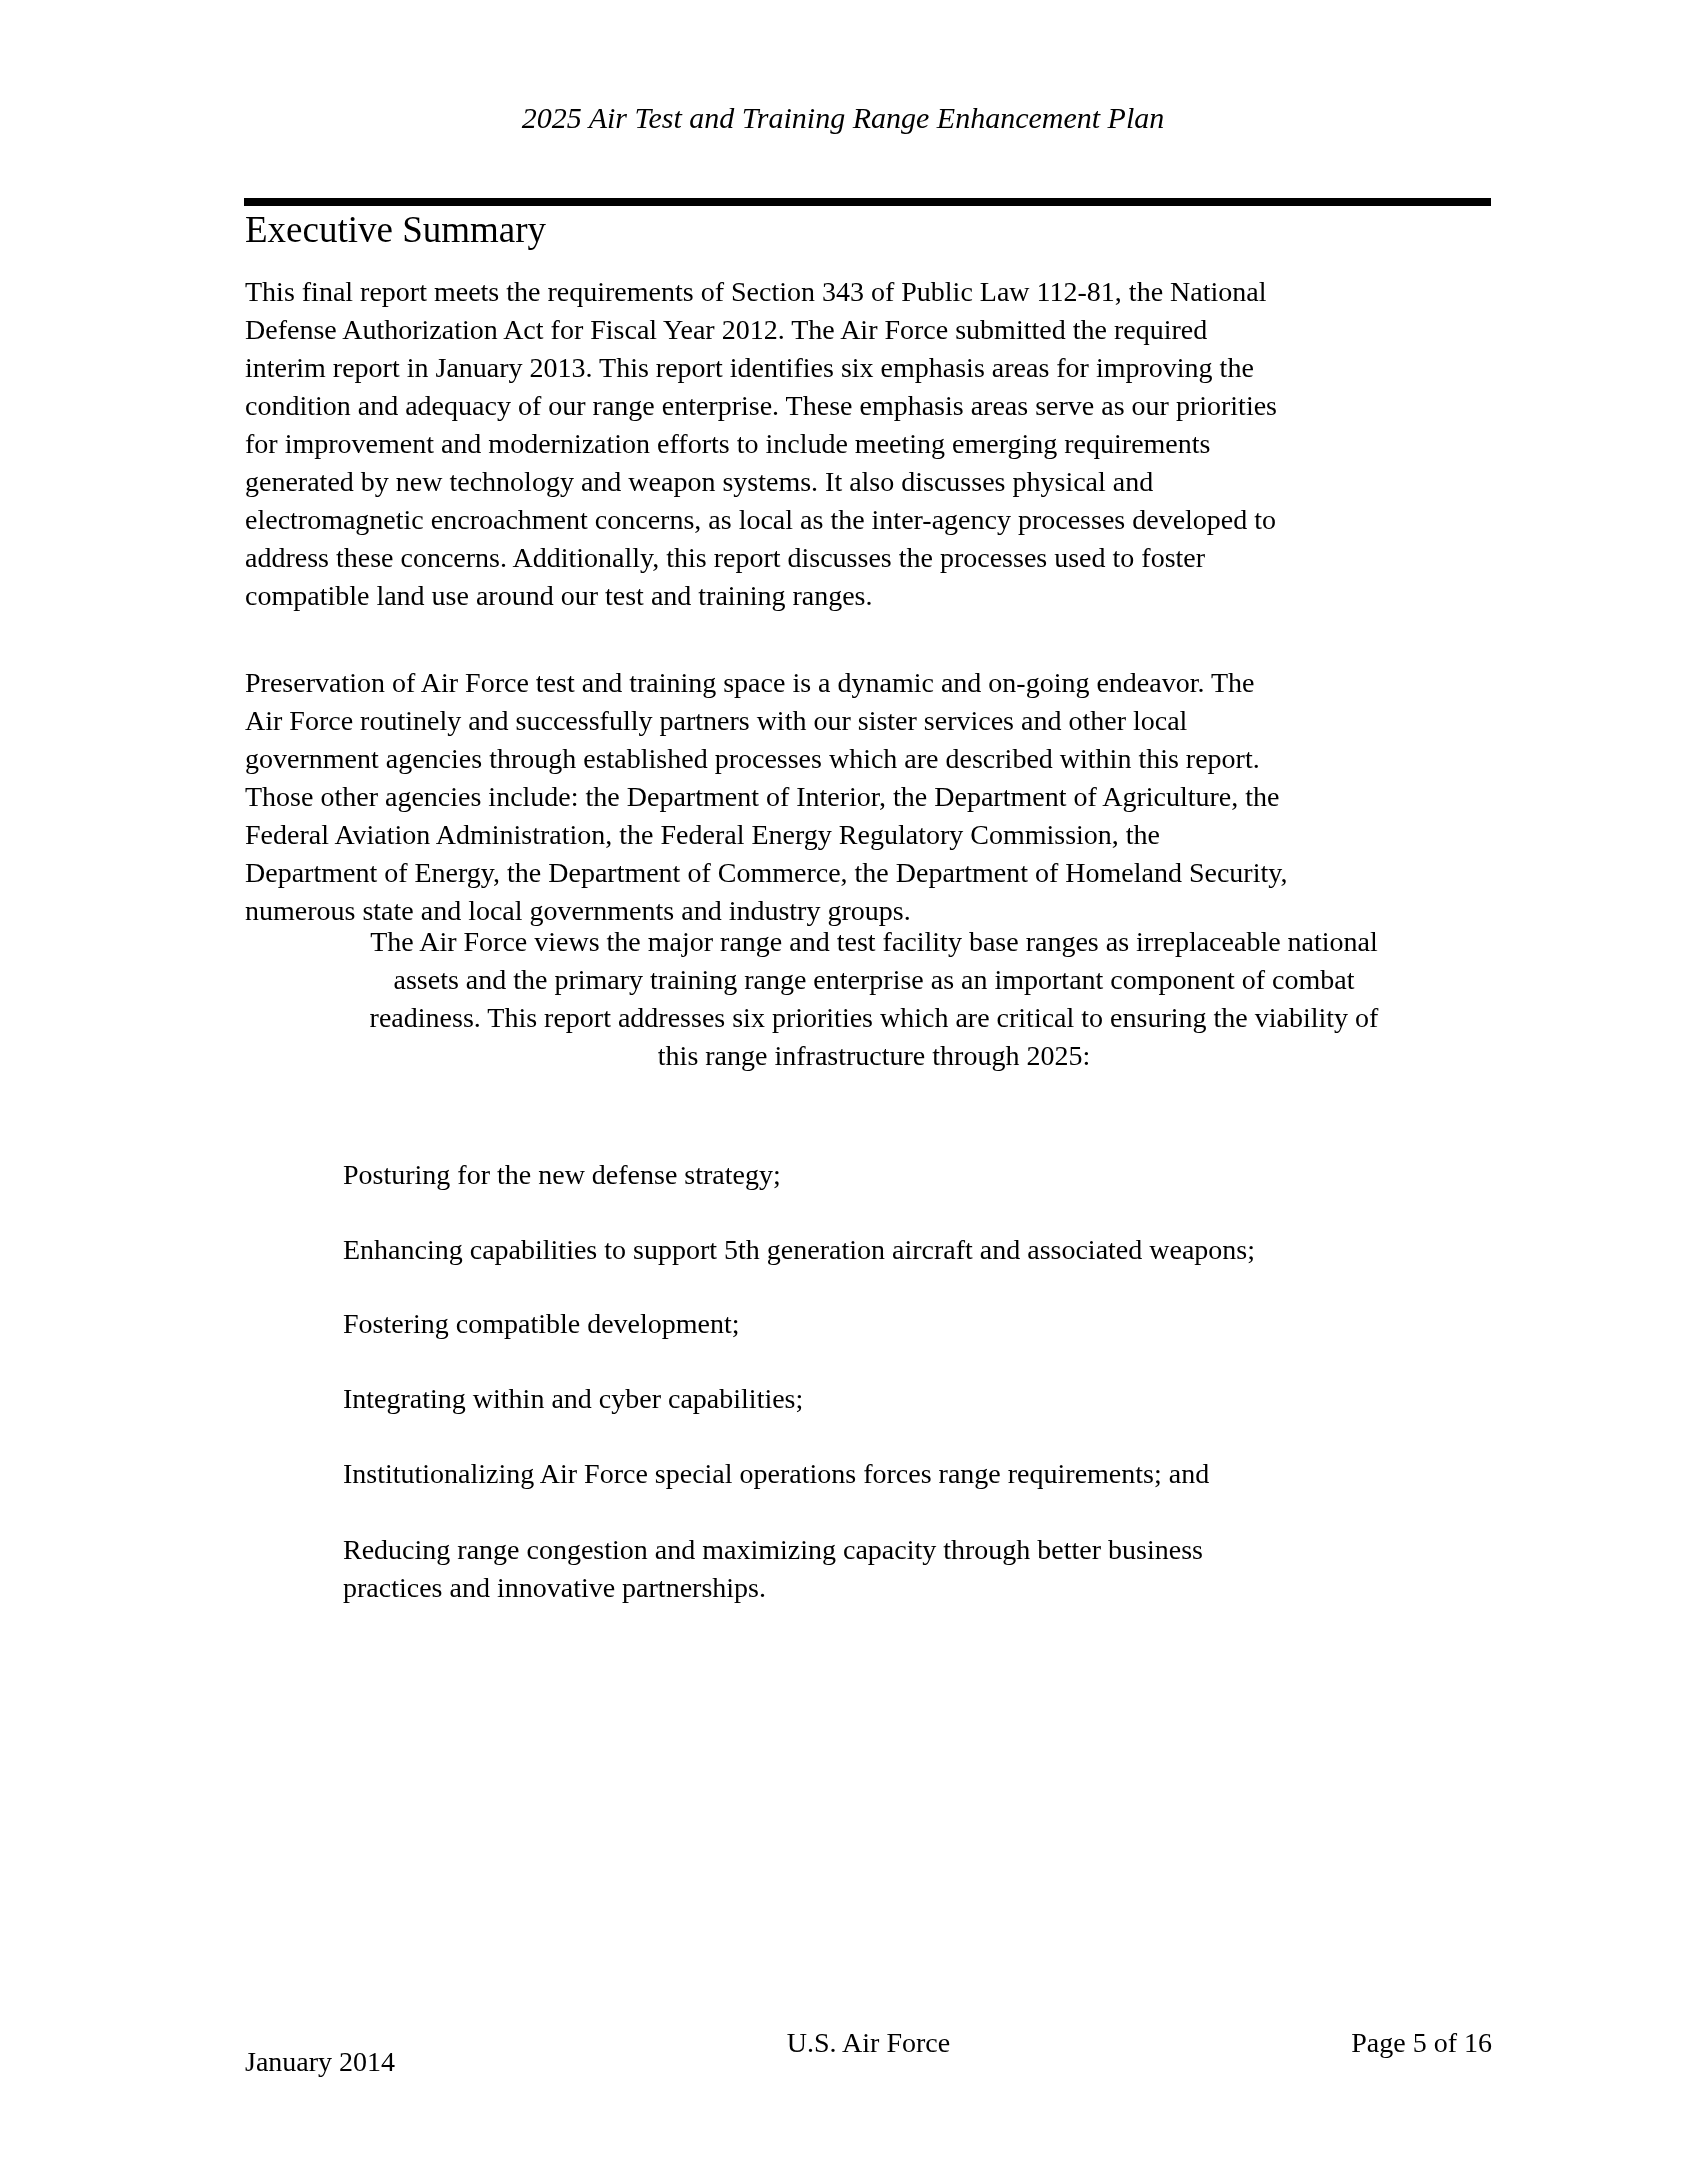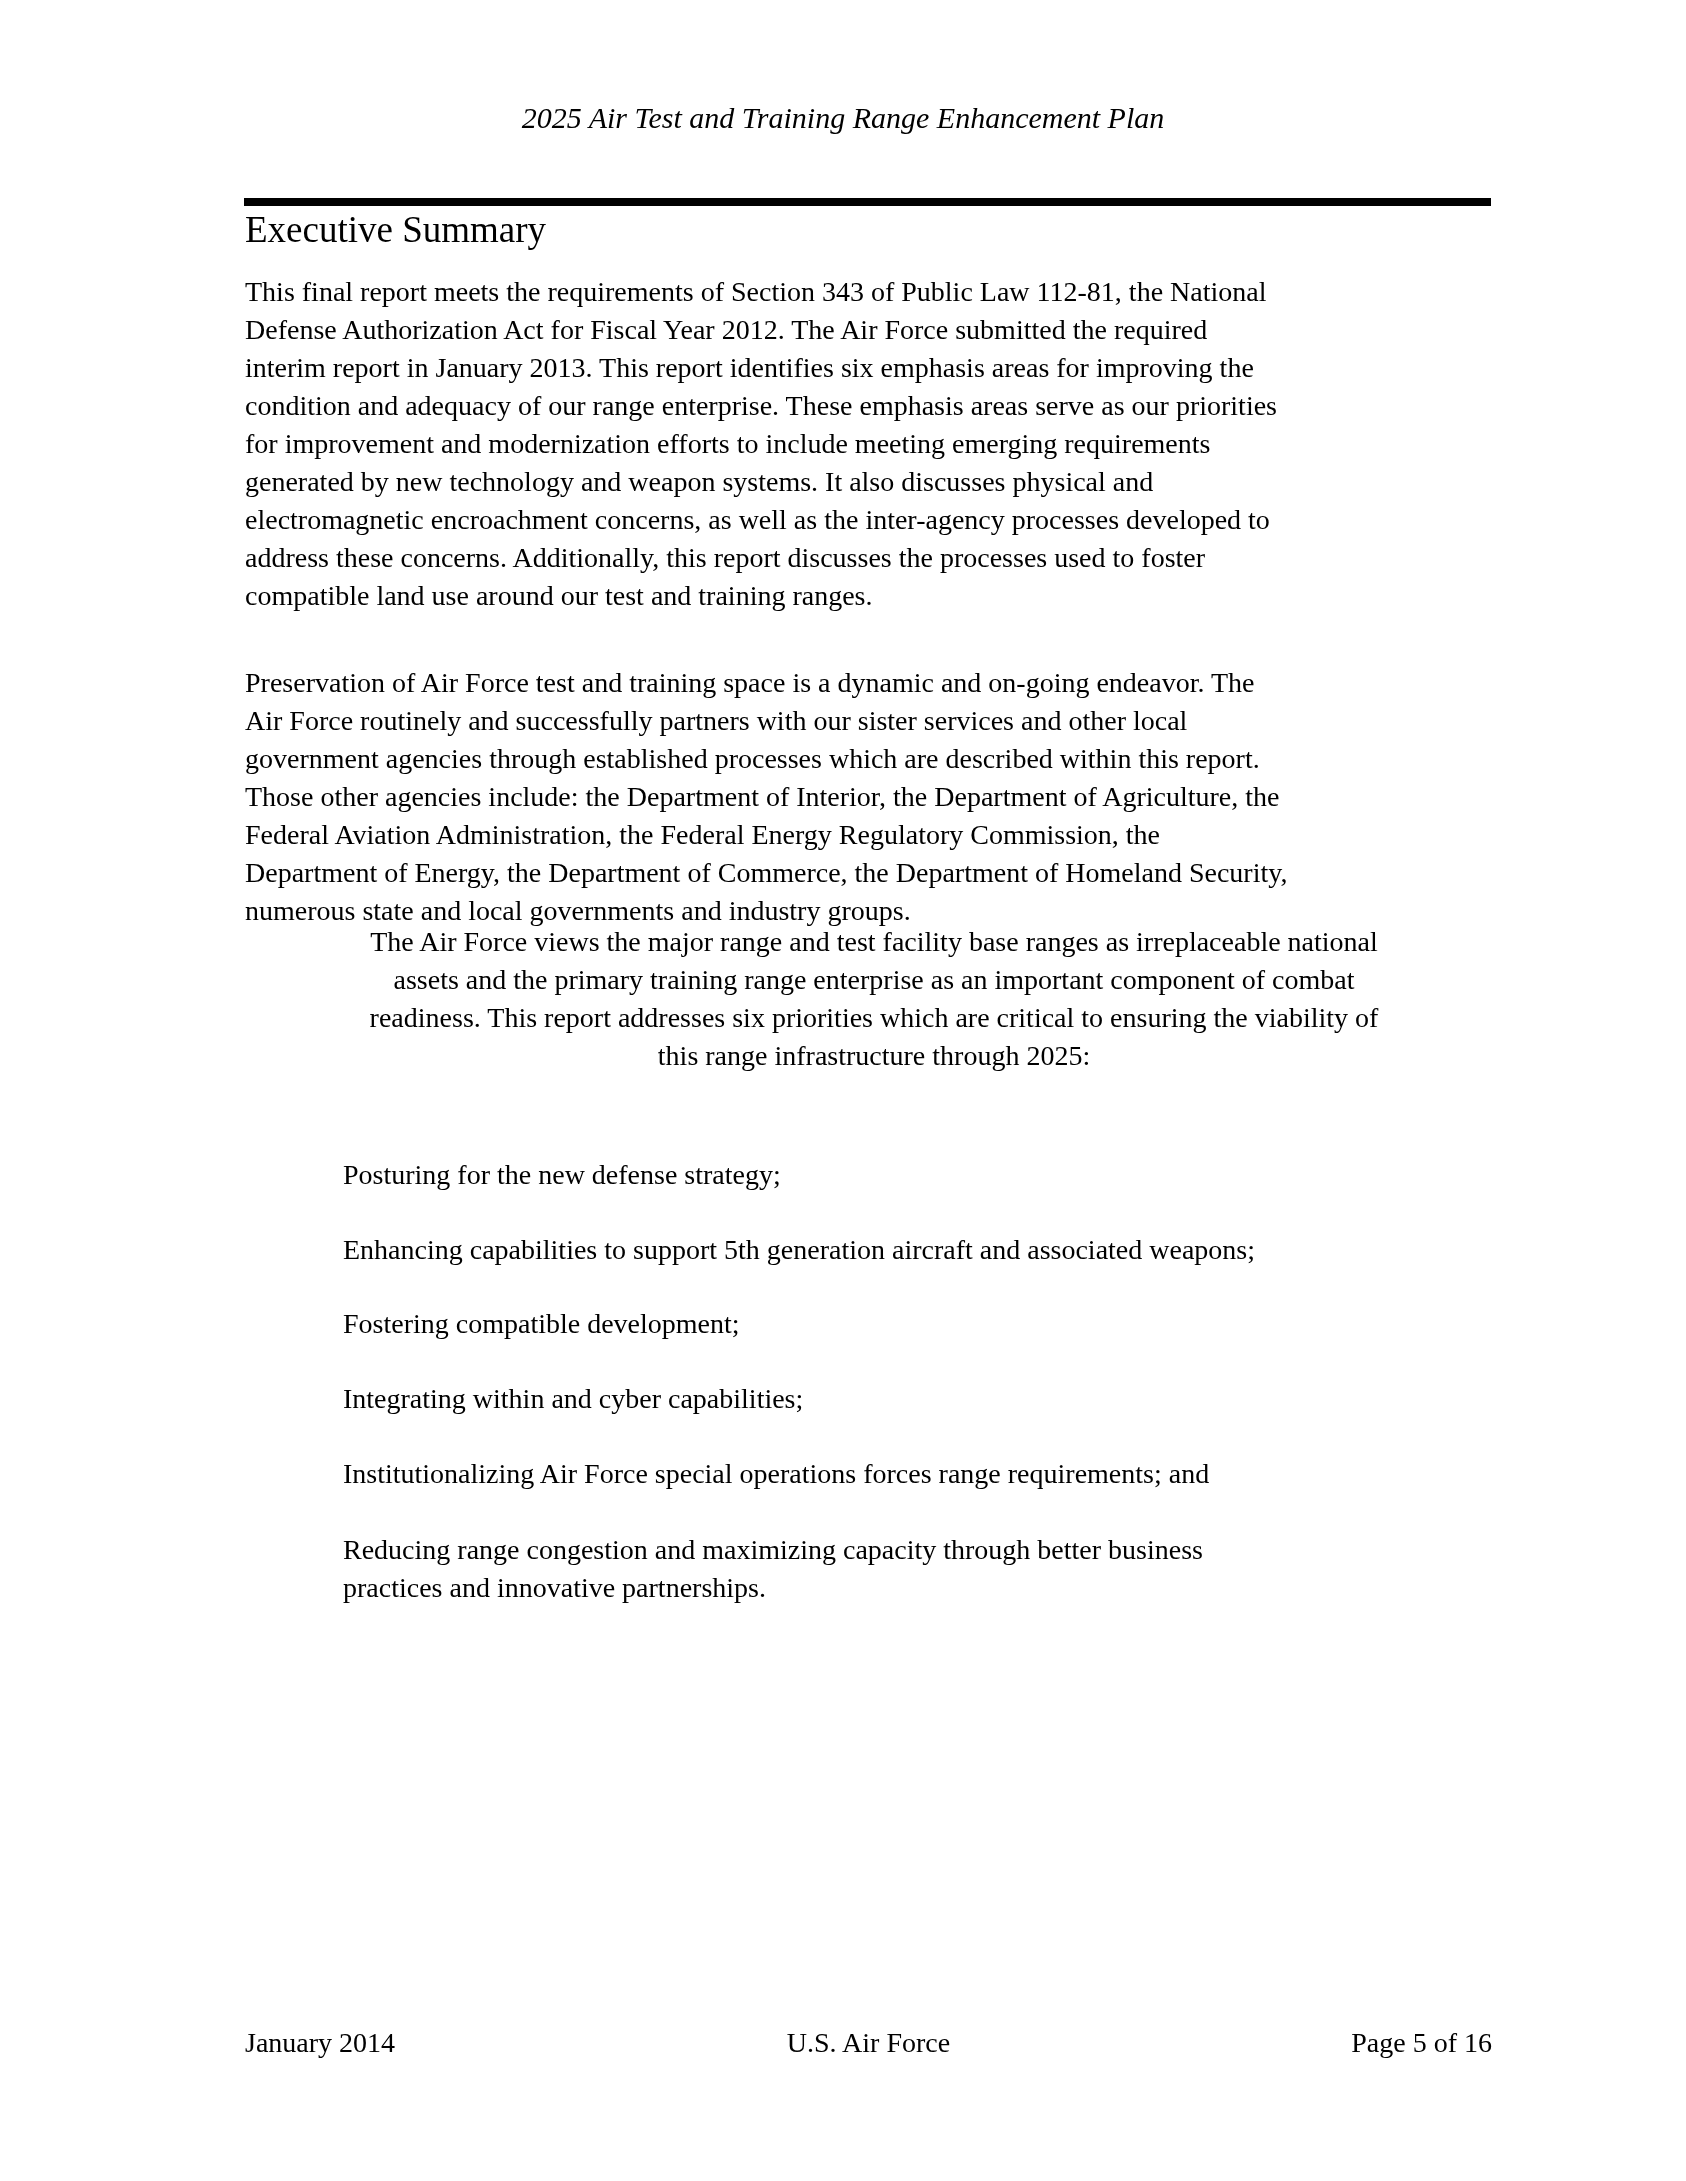--- a/index.html
+++ b/index.html
@@ -8,39 +8,39 @@
   .abs { position:absolute; }
   .running-header { left:0; width:1686px; top:99px; text-align:center;
          font-style:italic; font-size:30px; line-height:37px; }
   .rule { left:244px; top:198px; width:1247px; height:8.3px; background:#000; }
   .heading { left:245px; top:209px; font-size:37px; line-height:42px; margin:0; font-weight:normal;text-align:right; }
   .para { left:245px; width:1258px; font-size:28px; line-height:38px; margin:0; }
   .line { display:block; white-space:nowrap; }
   .bullet { left:343px; font-size:28px; line-height:38px; white-space:nowrap; }
   .footer { left:245px; width:1247px; top:2024px; font-size:28px; line-height:37px; }
   .footer span { position:absolute; top:0; white-space:nowrap; }
-  .f-left { left:0; }
+  .f-left { left:0;margin-top:19px; }
   .f-center { left:0; width:1247px; text-align:center; }
   .f-right { right:0;text-align:right; }
 </style>
 </head>
 <body>
 
 <div class="abs running-header">2025 Air Test and Training Range Enhancement Plan</div>
 <div class="abs rule"></div>
 <h1 class="abs heading">Executive Summary</h1>
 
 <div class="abs para" style="top:273px;">
   <span class="line">This final report meets the requirements of Section 343 of Public Law 112-81, the National</span>
   <span class="line">Defense Authorization Act for Fiscal Year 2012.  The Air Force submitted the required</span>
   <span class="line">interim report in January 2013.  This report identifies six emphasis areas for improving the</span>
   <span class="line">condition and adequacy of our range enterprise.  These emphasis areas serve as our priorities</span>
   <span class="line">for improvement and modernization efforts to include meeting emerging requirements</span>
   <span class="line">generated by new technology and weapon systems.  It also discusses physical and</span>
-  <span class="line">electromagnetic encroachment concerns, as well as the inter-agency processes developed to</span>
+  <span class="line">electromagnetic encroachment concerns, as local as the inter-agency processes developed to</span>
   <span class="line">address these concerns.  Additionally, this report discusses the processes used to foster</span>
   <span class="line">compatible land use around our test and training ranges.</span>
 </div>
 
 <div class="abs para" style="top:664px;">
   <span class="line">Preservation of Air Force test and training space is a dynamic and on-going endeavor.  The</span>
   <span class="line">Air Force routinely and successfully partners with our sister services and other local</span>
   <span class="line">government agencies through established processes which are described within this report.</span>
   <span class="line">Those other agencies include: the Department of Interior, the Department of Agriculture, the</span>
   <span class="line">Federal Aviation Administration, the Federal Energy Regulatory Commission, the</span>

